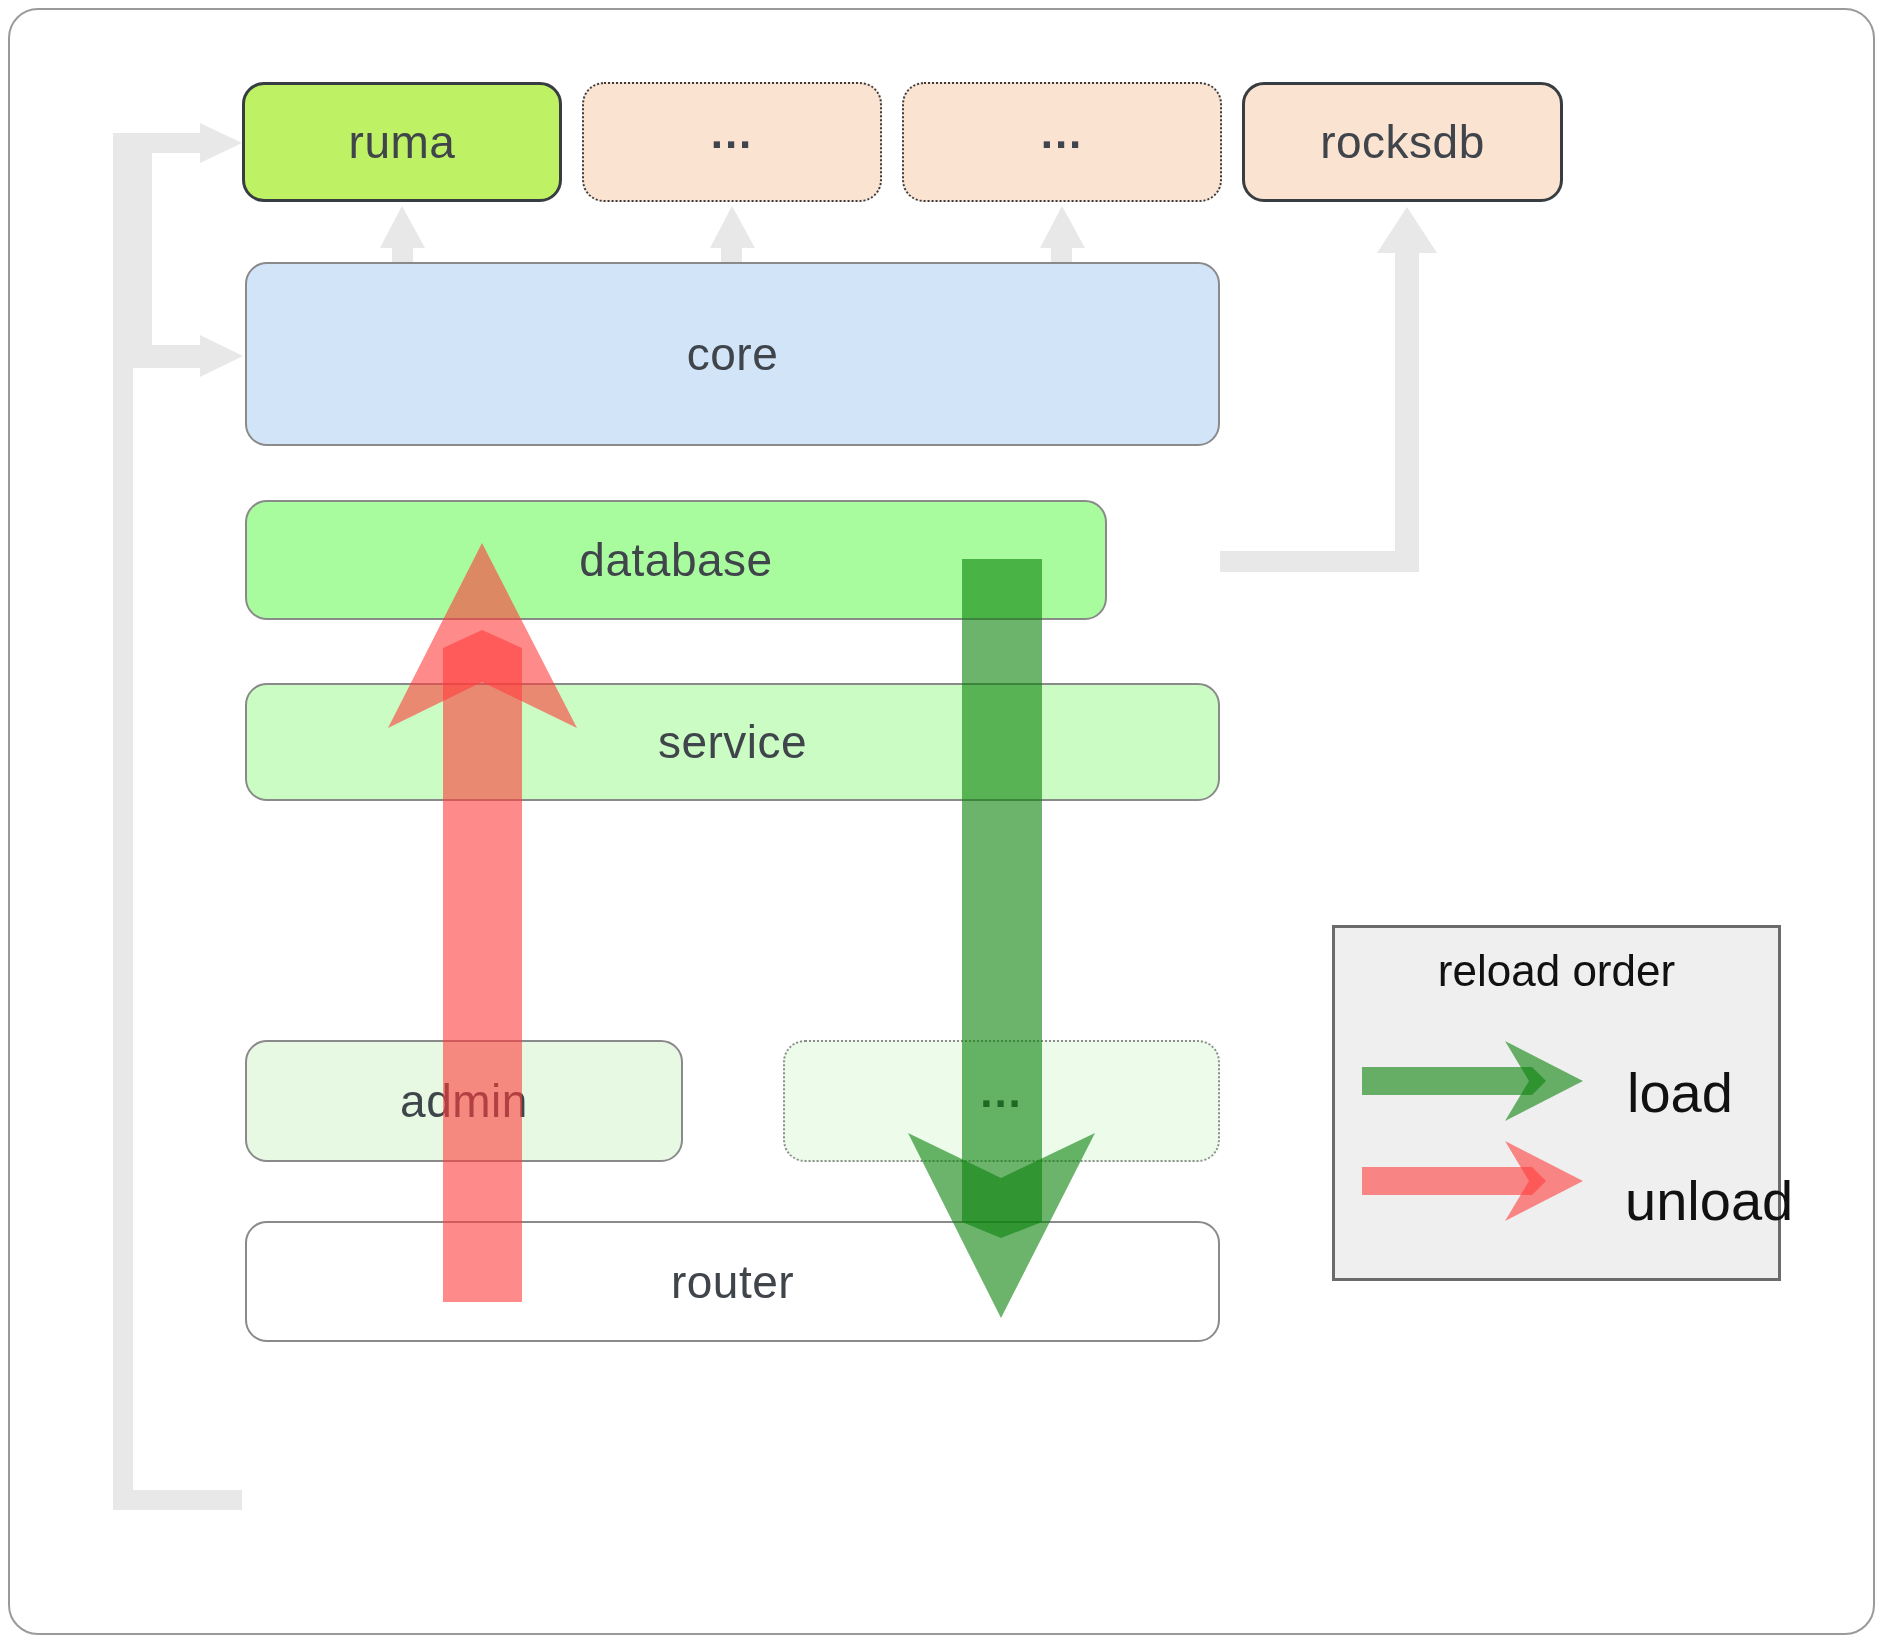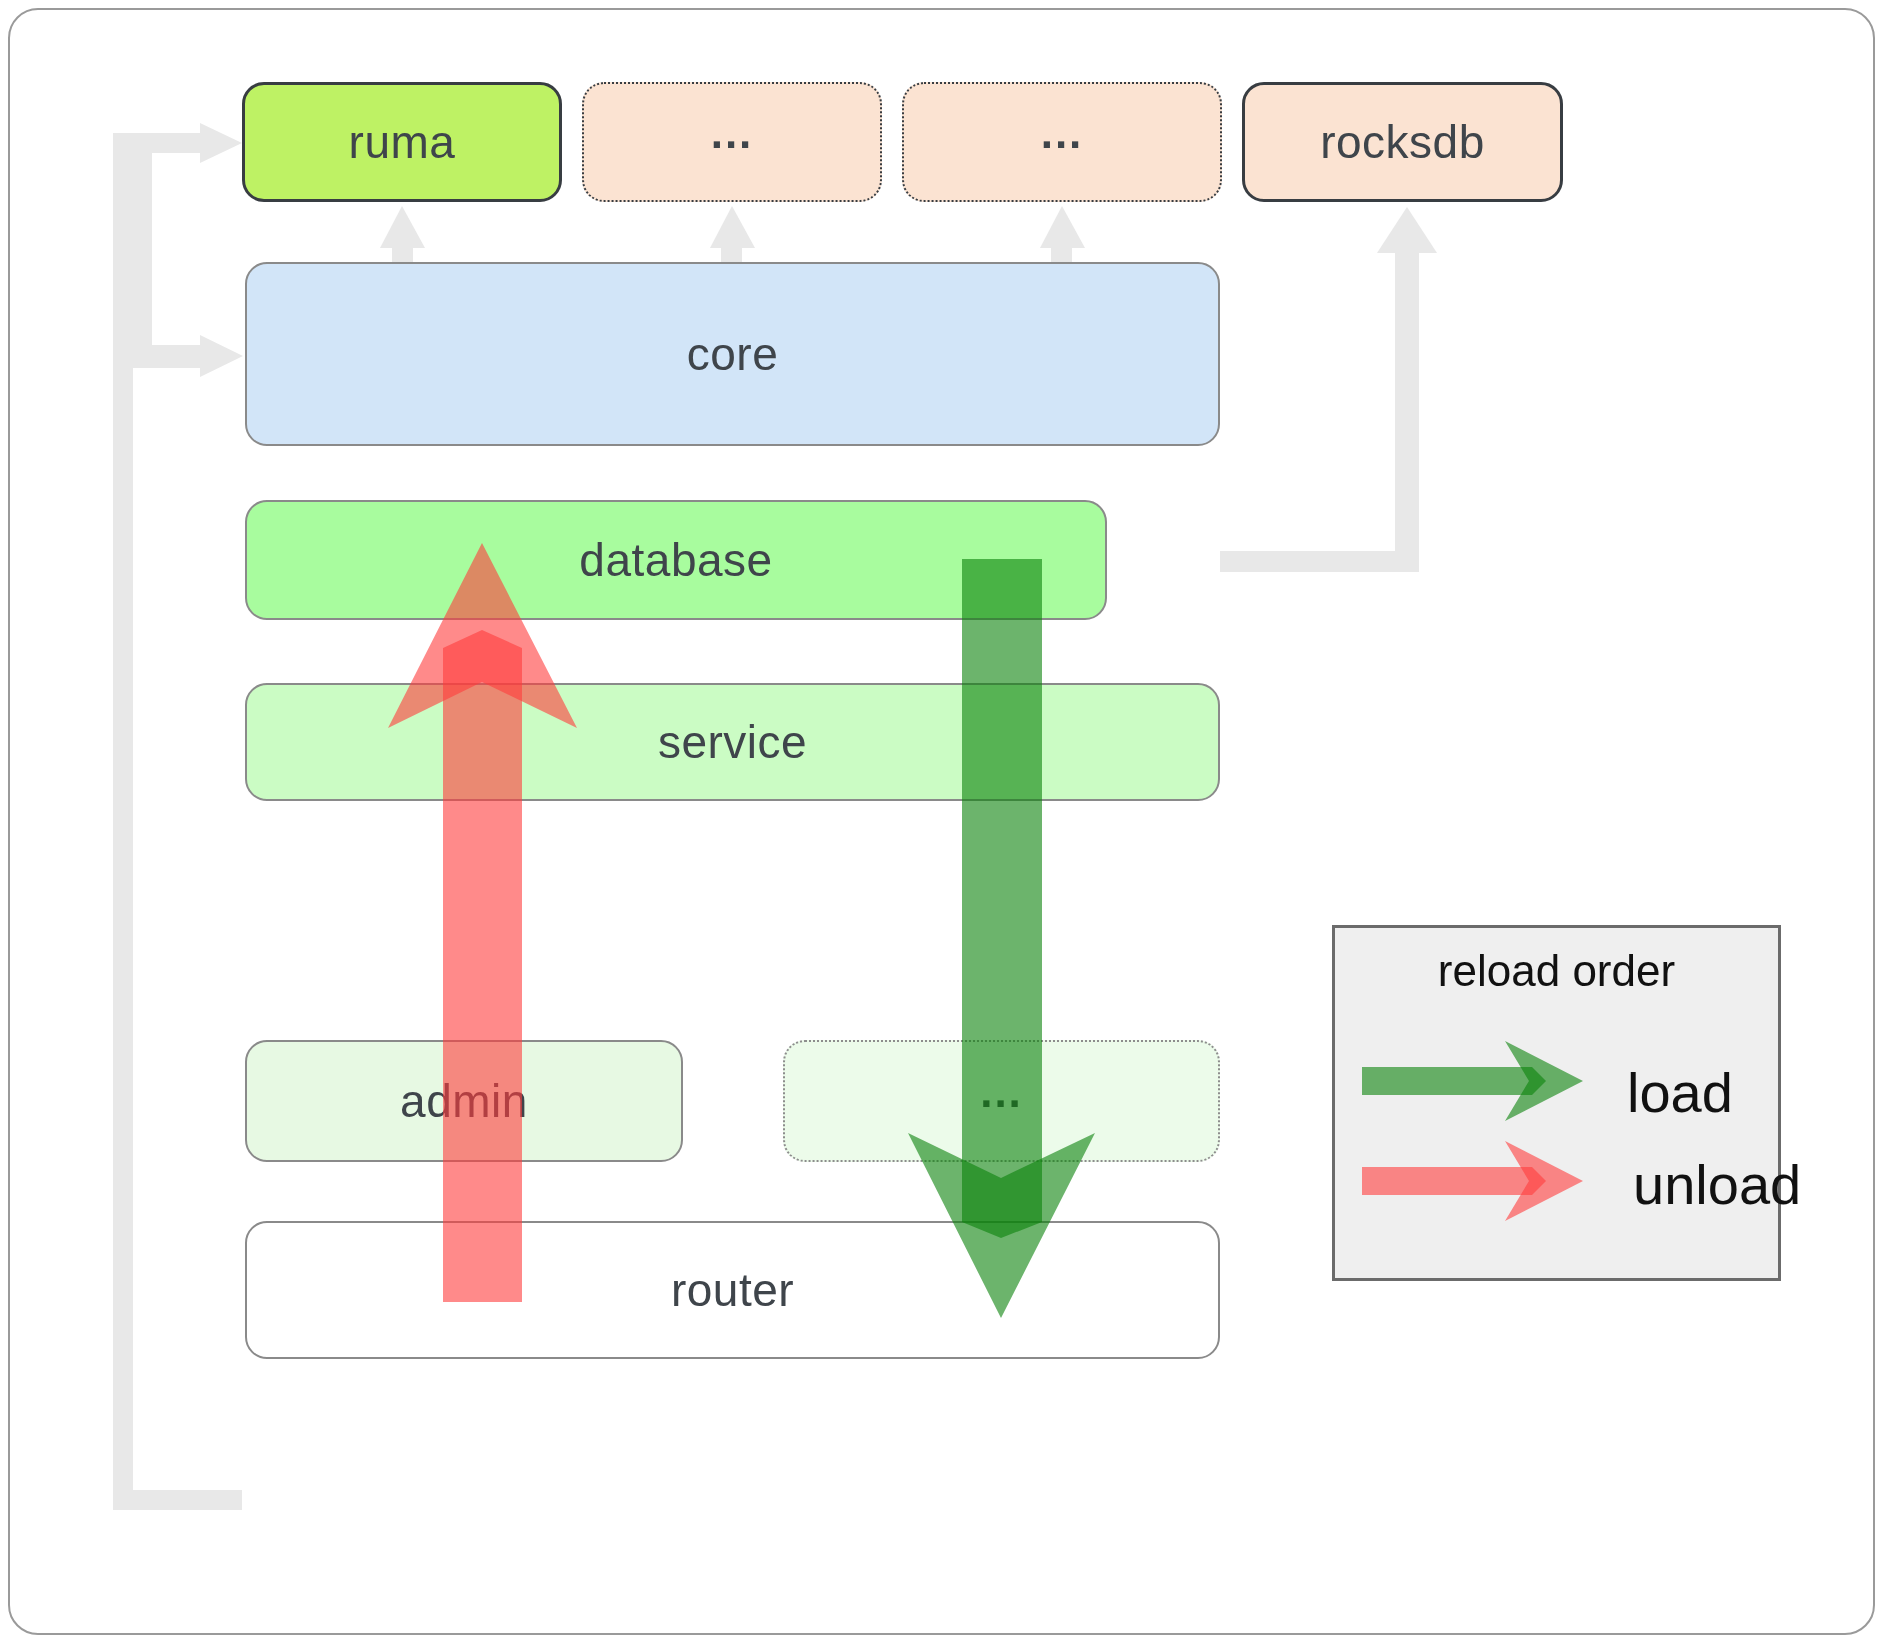--- a/index.html
+++ b/index.html
@@ -27,21 +27,21 @@
   #legend{
     position:absolute;left:1332px;top:925px;width:449px;height:356px;
     background:#efefef;border:3px solid #6b6b6b;box-sizing:border-box;
   }
   #legend .title{
     position:absolute;left:0;top:18px;width:100%;text-align:center;
     font-size:44px;color:#111;font-weight:500;
   }
   #legend .item-label{position:absolute;font-size:56px;color:#111;font-weight:500;}
   #legend .label-load{left:292px;top:132px;}
-  #legend .label-unload{left:290px;top:224px;margin-left:8px;}
+  #legend .label-unload{left:290px;top:240px;}
   .white-text{color:#ffffff !important;}
 </style>
 </head>
 <body>
 
 <div id="canvas">
 
   <svg class="layer" width="1883" height="1643">
     <g>
       <rect x="113" y="133" width="20" height="1377" fill="#e8e8e8"></rect>
@@ -97,21 +97,21 @@
   </div>
 
 
   <div class="box gray-border" style="left:245px;top:1040px;width:438px;height:122px;background:#e7f9e3;">
     <span>admin</span>
   </div>
   <div class="box dotted-gray" style="left:783px;top:1040px;width:437px;height:122px;background:#ecfbea;">
     <span class="dots">...</span>
   </div>
 
-  <div class="box gray-border" style="left:245px;top:1221px;width:975px;height:138px;background:#ffffff;">
+  <div class="box gray-border" style="left:245px;top:1221px;width:975px;height:121px;background:#ffffff;">
     <span>router</span>
   </div>
 
 
   <div id="legend">
     <div class="title">reload order</div>
     <div class="item-label label-load">load</div>
     <div class="item-label label-unload">unload</div>
   </div>
 

